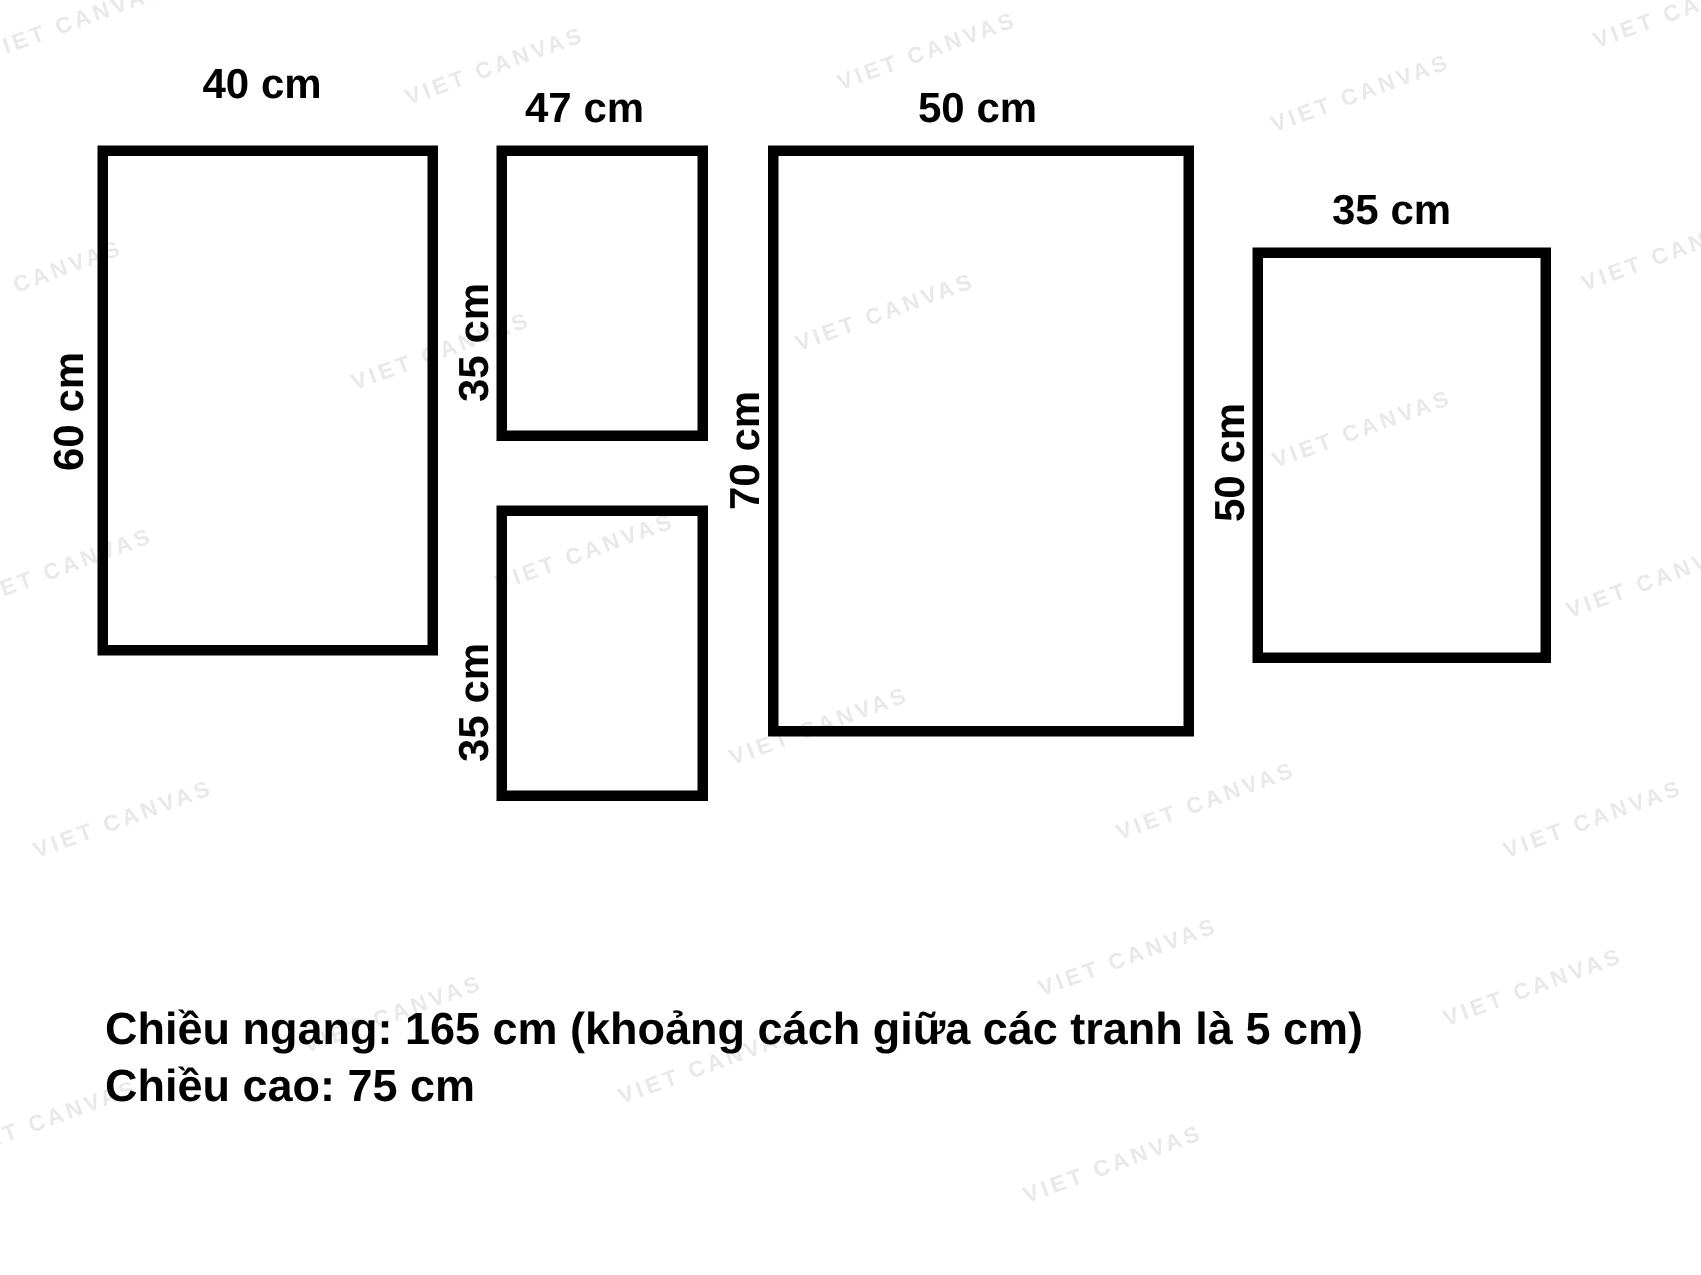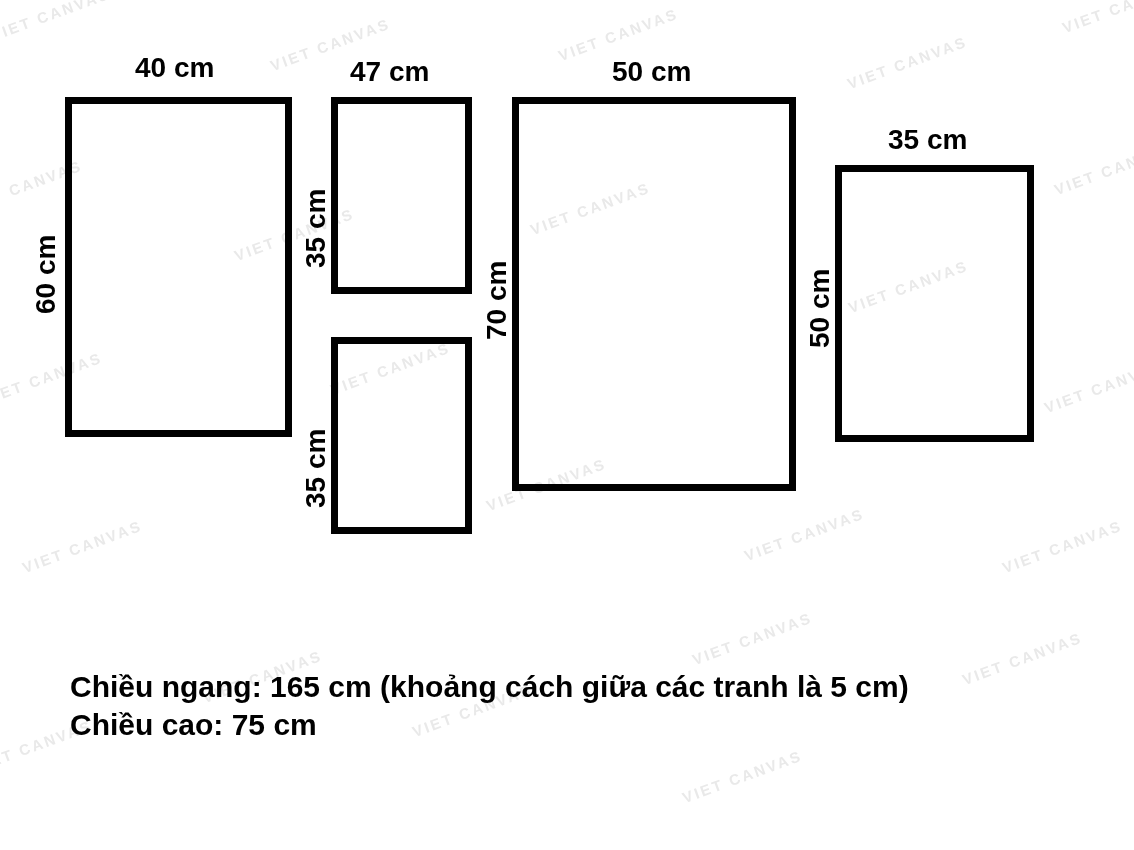--- a/index.html
+++ b/index.html
@@ -124,21 +124,21 @@
   </div>
 
   <div id="frames">
     <div class="frame" style="left:65px;  top:97px;  width:227px; height:340px;"></div>
     <div class="frame" style="left:331px; top:97px;  width:141px; height:197px;"></div>
     <div class="frame" style="left:331px; top:337px; width:141px; height:197px;"></div>
     <div class="frame" style="left:512px; top:97px;  width:284px; height:394px;"></div>
     <div class="frame" style="left:835px; top:165px; width:199px; height:277px;"></div>
   </div>
 
-  <span class="dim" style="left:135px; top:52px;">40 cm</span>
+  <span class="dim" style="left:135px; top:40px;">40 cm</span>
   <span class="dim" style="left:350px; top:56px;">47 cm</span>
   <span class="dim" style="left:612px; top:56px;">50 cm</span>
   <span class="dim" style="left:888px; top:124px;">35 cm</span>
 
   <span class="dim vert" style="left:30px;  top:314px;">60 cm</span>
   <span class="dim vert" style="left:300px; top:268px;">35 cm</span>
   <span class="dim vert" style="left:300px; top:508px;">35 cm</span>
   <span class="dim vert" style="left:481px; top:340px;">70 cm</span>
   <span class="dim vert" style="left:804px; top:348px;">50 cm</span>
 

